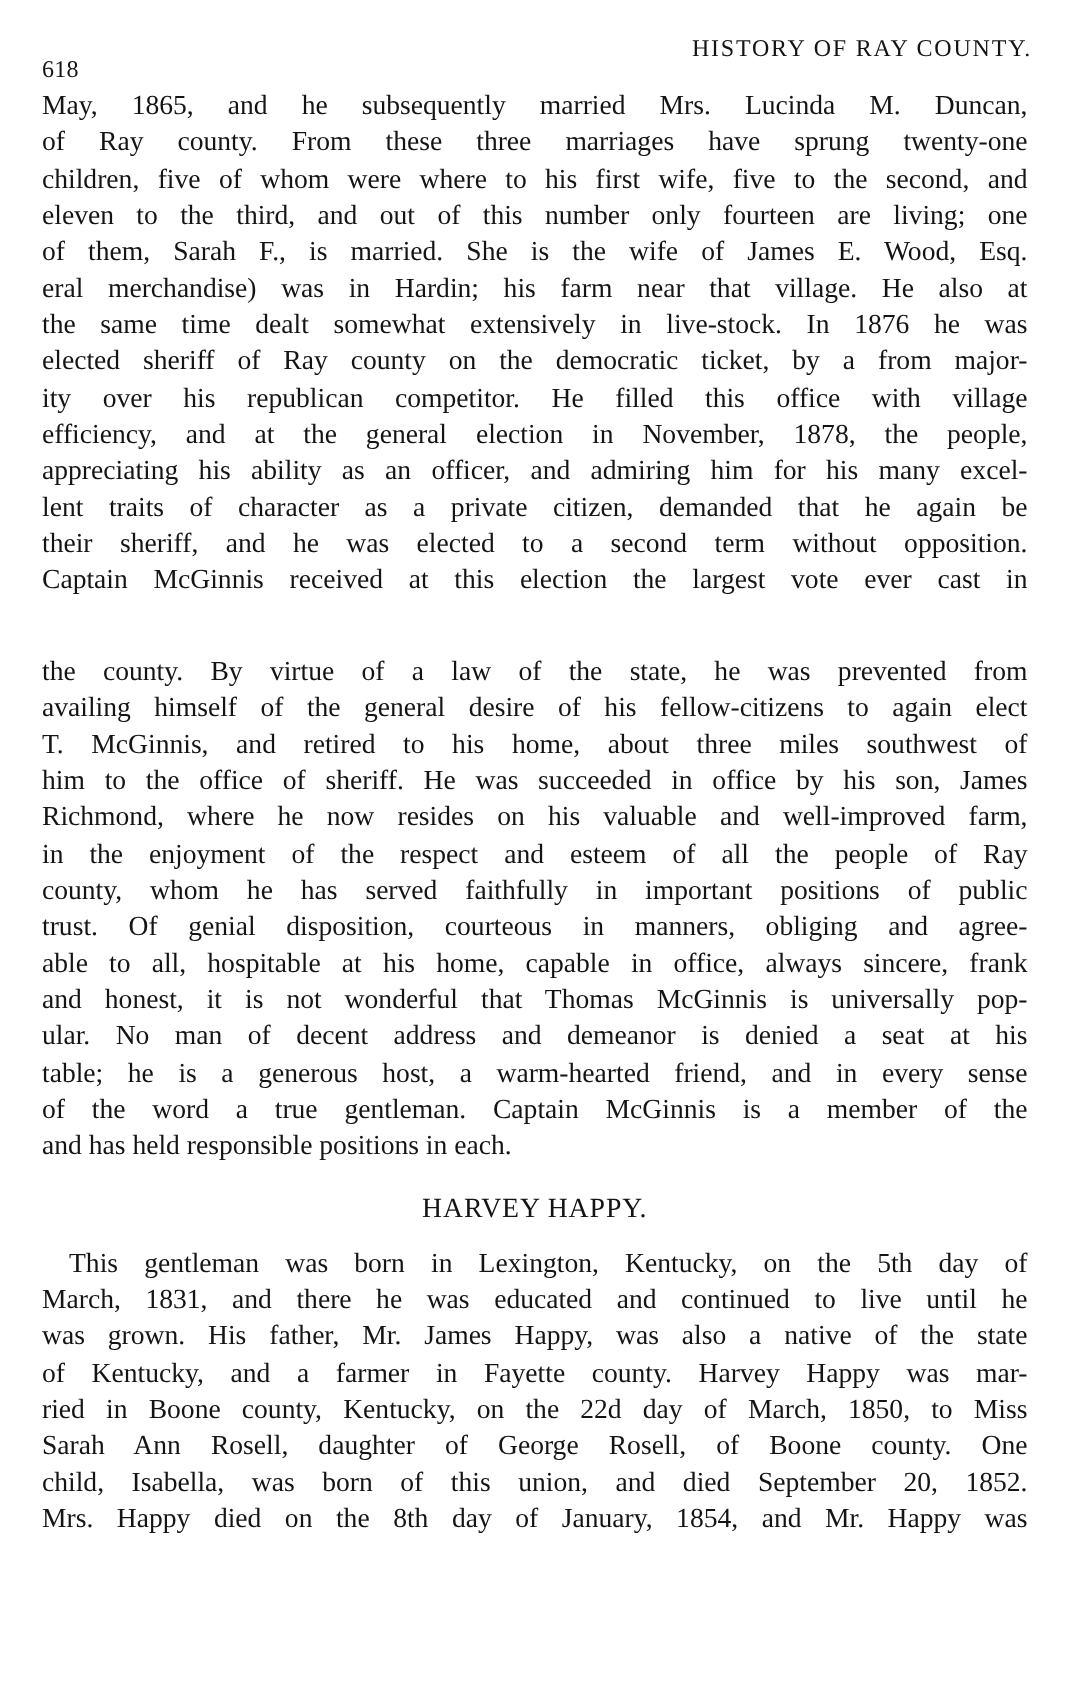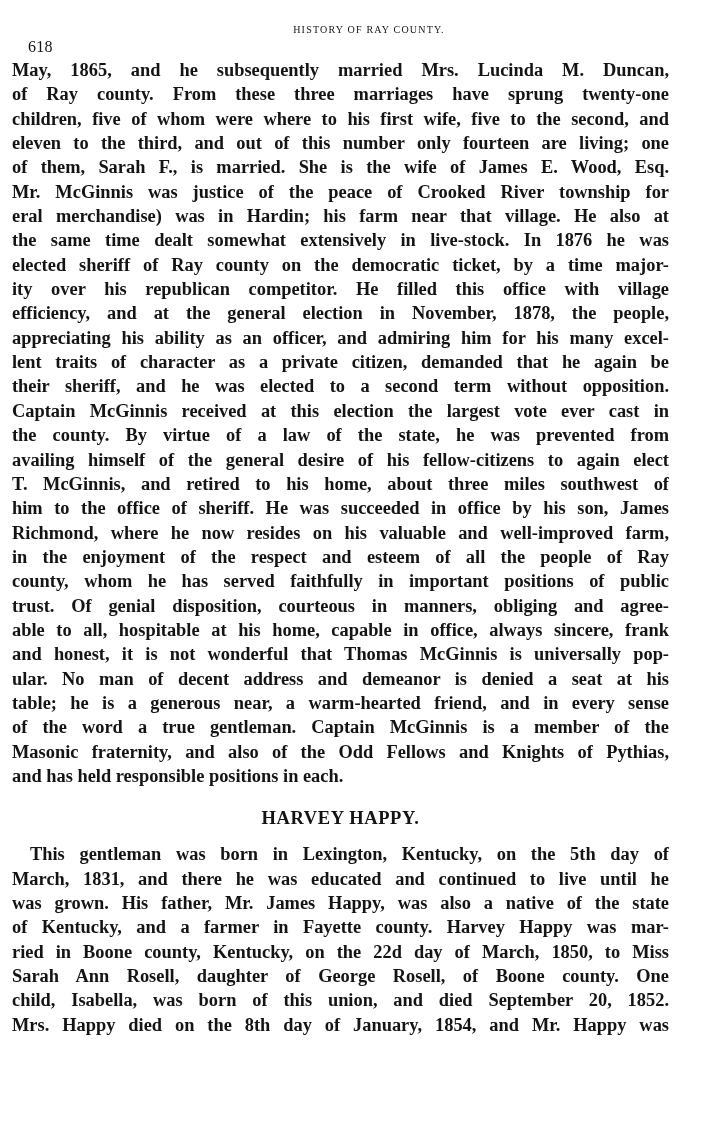--- a/index.html
+++ b/index.html
@@ -34,31 +34,30 @@
       left: 0;
       top: 16px;
       font-size: 16px;
       letter-spacing: 0.2px;
     }
     .running-title {
       position: absolute;
       left: 0;
       right: 0;
       top: 2px;
-      text-align: center;
-      font-size: 10px;
+      text-align: right;
+      font-size: 16px;
       letter-spacing: 1.2px;
       padding-left: 22px;
     }
     .body-text {
       position: absolute;
-      left: 12px;
+      left: 28px;
       top: 58px;
       width: 657px;
-      font-weight: bold;
     }
     .line {
       display: block;
       height: 24.35px;
       line-height: 24.35px;
       font-size: 18.4px;
       white-space: nowrap;
       text-align: justify;
       text-align-last: justify;
       overflow: visible;
@@ -91,44 +90,42 @@
   </div>
 
   <div class="body-text">
 
     <div>
       <span class="line" style="word-spacing: 0px;">May, 1865, and he subsequently married Mrs. Lucinda M. Duncan,</span>
       <span class="line" style="word-spacing: 0px;">of Ray county. From these three marriages have sprung twenty-one</span>
       <span class="line" style="word-spacing: 0px;">children, five of whom were where to his first wife, five to the second, and</span>
       <span class="line" style="word-spacing: 0px;">eleven to the third, and out of this number only fourteen are living; one</span>
       <span class="line" style="word-spacing: 0px;">of them, Sarah F., is married. She is the wife of James E. Wood, Esq.</span>
-      <span class="line" style="word-spacing: 0px;">Mr. McGinnis was justice of the peace of Crooked River township for</span>
       <span class="line" style="word-spacing: 0px;">eral merchandise) was in Hardin; his farm near that village. He also at</span>
       <span class="line" style="word-spacing: 0px;">the same time dealt somewhat extensively in live-stock. In 1876 he was</span>
-      <span class="line" style="word-spacing: 0px;">elected sheriff of Ray county on the democratic ticket, by a time major-</span>
+      <span class="line" style="word-spacing: 0px;">elected sheriff of Ray county on the democratic ticket, by a from major-</span>
       <span class="line" style="word-spacing: 0px;">ity over his republican competitor. He filled this office with village</span>
       <span class="line" style="word-spacing: 0px;">efficiency, and at the general election in November, 1878, the people,</span>
       <span class="line" style="word-spacing: 0px;">appreciating his ability as an officer, and admiring him for his many excel-</span>
       <span class="line" style="word-spacing: 0px;">lent traits of character as a private citizen, demanded that he again be</span>
       <span class="line" style="word-spacing: 0px;">their sheriff, and he was elected to a second term without opposition.</span>
       <span class="line" style="word-spacing: 0px;">Captain McGinnis received at this election the largest vote ever cast in</span>
-      <span class="line" style="word-spacing: 0px;">the county. By virtue of a law of the state, he was prevented from</span>
+      <span class="line" style="word-spacing: 0px; margin-top: 36px;">the county. By virtue of a law of the state, he was prevented from</span>
       <span class="line" style="word-spacing: 0px;">availing himself of the general desire of his fellow-citizens to again elect</span>
       <span class="line" style="word-spacing: 0px;">T. McGinnis, and retired to his home, about three miles southwest of</span>
       <span class="line" style="word-spacing: 0px;">him to the office of sheriff. He was succeeded in office by his son, James</span>
       <span class="line" style="word-spacing: 0px;">Richmond, where he now resides on his valuable and well-improved farm,</span>
       <span class="line" style="word-spacing: 0px;">in the enjoyment of the respect and esteem of all the people of Ray</span>
       <span class="line" style="word-spacing: 0px;">county, whom he has served faithfully in important positions of public</span>
       <span class="line" style="word-spacing: 0px;">trust. Of genial disposition, courteous in manners, obliging and agree-</span>
       <span class="line" style="word-spacing: 0px;">able to all, hospitable at his home, capable in office, always sincere, frank</span>
       <span class="line" style="word-spacing: 0px;">and honest, it is not wonderful that Thomas McGinnis is universally pop-</span>
       <span class="line" style="word-spacing: 0px;">ular. No man of decent address and demeanor is denied a seat at his</span>
-      <span class="line" style="word-spacing: 0px;">table; he is a generous near, a warm-hearted friend, and in every sense</span>
+      <span class="line" style="word-spacing: 0px;">table; he is a generous host, a warm-hearted friend, and in every sense</span>
       <span class="line" style="word-spacing: 0px;">of the word a true gentleman. Captain McGinnis is a member of the</span>
-      <span class="line" style="word-spacing: 0px;">Masonic fraternity, and also of the Odd Fellows and Knights of Pythias,</span>
       <span class="line last">and has held responsible positions in each.</span>
     </div>
 
     <div class="section-heading">HARVEY HAPPY.</div>
 
     <div>
       <span class="line indent" style="word-spacing: 0px;">This gentleman was born in Lexington, Kentucky, on the 5th day of</span>
       <span class="line" style="word-spacing: 0px;">March, 1831, and there he was educated and continued to live until he</span>
       <span class="line" style="word-spacing: 0px;">was grown. His father, Mr. James Happy, was also a native of the state</span>
       <span class="line" style="word-spacing: 0px;">of Kentucky, and a farmer in Fayette county. Harvey Happy was mar-</span>

